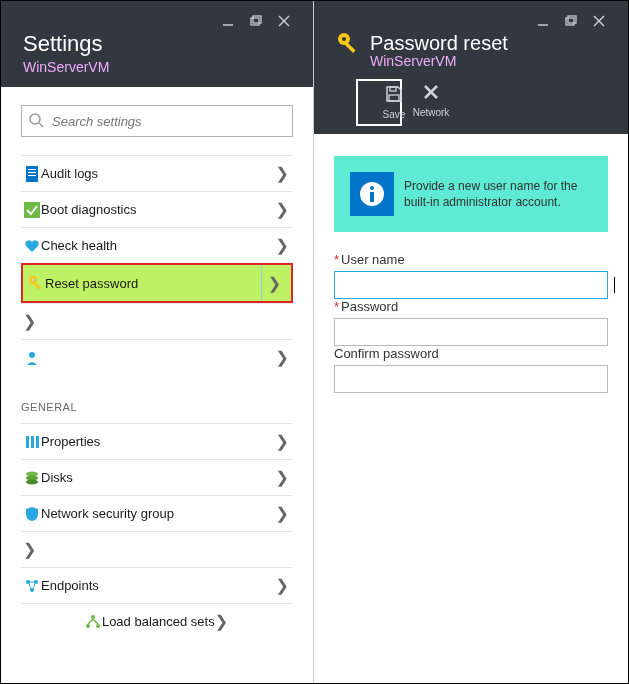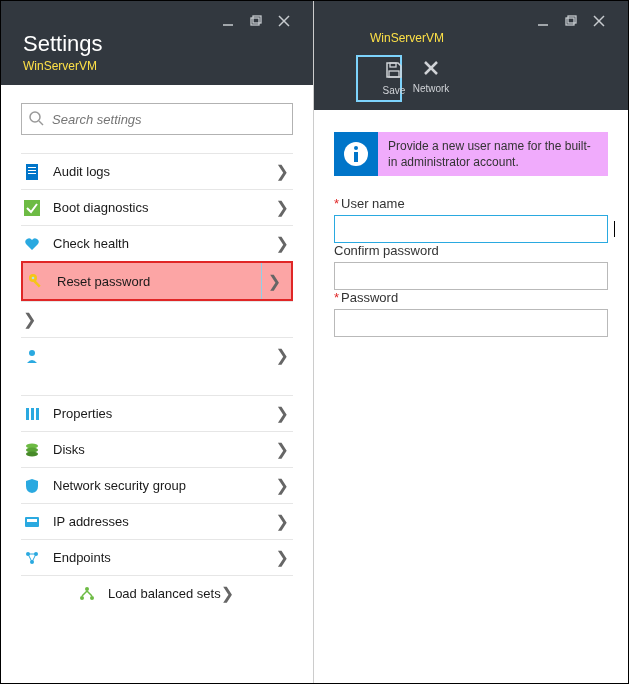--- a/index.html
+++ b/index.html
@@ -7,44 +7,44 @@
   .blade { display: flex; flex-direction: column; height: 100%; }
   .blade-left { width: 314px; border-right: 1px solid #ccc; }
   .blade-right { width: 315px; }
   .header { background: #32383f; color: #fff; padding: 10px 16px 12px 22px; position: relative; }
   .header-right { padding-bottom: 0; }
   .chrome { display: flex; justify-content: flex-end; gap: 2px; height: 22px; }
   .chrome-btn { width: 26px; height: 20px; display:flex; align-items:center; justify-content:center; cursor:pointer; }
   .chrome-btn svg { fill:#c7cbcf; stroke:#c7cbcf; }
   .title-row { display:flex; align-items:center; gap:10px; margin-top:-2px;}
   .title { font-size: 22px; font-weight: 400; color:#fff; }
-  .sub { font-size: 12px; color:#fde047; margin-top:2px; margin-left:0; }
+  .sub { font-size: 14px; color:#f0abfc; margin-top:2px; margin-left:0; }
   .right-sub { margin-left:34px; margin-top:-2px; }
   .key-icon { width:24px; height:24px; display:inline-block; }
   .toolbar { display:flex; padding: 10px 4px 8px 20px; }
   .tb-item { display:flex; flex-direction:column; align-items:center; width:46px; padding:4px 2px; cursor:pointer; }
   .tb-item span.lbl { font-size:10px; color:#d0d3d7; margin-top:2px; }
-  .tb-save { border:2px solid #7dd3fc;padding-left:32px; }
+  .tb-save { border:2px solid #ffffff;padding-left:32px; }
   .tb-discard { margin-left:6px; }
   .content { background:#fff; flex:1; overflow:auto; padding: 18px 20px 0 20px; }
   .content-right { padding: 22px 20px 0 20px; }
   .search { position:relative; margin-bottom:18px; }
   .search input { width:100%; height:32px; border:1px solid #b2b2b2; padding:0 8px 0 30px; font-size:13px; font-style:italic; color:#666; }
   .search .mag { position:absolute; left:7px; top:7px; }
   .section-label { font-size:11px; color:#6a6a6a; letter-spacing:0.5px; margin:4px 0 10px 0; }
   .row { display:flex; align-items:center; justify-content:space-between; height:36px; border-top:1px solid #e6e6e6; cursor:pointer; padding:0 4px 0 2px; }
   .row:last-child { border-bottom:1px solid #e6e6e6; }
-  .row .lft { display:flex; align-items:center; gap:12px; }
+  .row .lft { display:flex; align-items:center; }
   .row .lbl { font-size:13px; color:#1a1a1a;}
   .row .ic { width:18px; height:18px; display:flex; align-items:center; justify-content:center; }
   .chev { color:#666; }
-  .row.selected { background:#fca5a5; border:2px solid #e02626; height:40px;align-items:center; }
+  .row.selected { background:#bef264; border:2px solid #e02626; height:40px;align-items:center; }
   .row.selected .chev-box { width:26px; height:100%; border-left:1px solid #8fcfe8; display:flex; align-items:center; justify-content:center; }
   .general-gap { height:22px; }
-  .info-box { display:flex; background:#f0abfc; padding:0; margin-bottom:20px; }
+  .info-box { display:flex; background:#5eead4; padding:16px; margin-bottom:20px; }
   .info-ic { width:44px; height:44px; background:#0075c9; display:flex; align-items:center; justify-content:center; flex-shrink:0;}
   .info-txt { padding:6px 10px; font-size:12px; color:#333; line-height:1.35; }
   .fld { }
   .fld-label { font-size:13px; color:#333; margin-bottom:4px; display:block;}
   .req { color:#e02626; margin-right:2px;}
   .fld input { width:100%; height:28px; border:1px solid #b9b9b9; padding:0 6px; font-size:13px;}
   .fld input.active { border:1px solid #2aa9e0; outline:none;}
   .caret { display:inline-block; width:1px; height:16px; background:#000; position:absolute; margin-left:6px; margin-top:6px; }
   .fld .wrap { position:relative; }
 </style>
@@ -151,20 +151,21 @@
             <svg width="16" height="16">
               <circle cx="8" cy="5" r="3" fill="#2aa9e0"></circle>
               <path d="M3 15 Q8 9 13 15" fill="#2aa9e0"></path>
             </svg>
           </span>
         </div>
       <span class="chev">❯</span>
     </div>
 
     <div class="general-gap"></div>
+    <div class="section-label">GENERAL</div>
 
     <div class="row">
       <div class="lft">
           <span class="ic">
             <svg width="16" height="16">
               <rect x="2" y="2" width="3" height="12" fill="#2aa9e0"></rect>
               <rect x="7" y="2" width="3" height="12" fill="#2aa9e0"></rect>
               <rect x="12" y="2" width="3" height="12" fill="#2aa9e0"></rect>
             </svg>
           </span>
@@ -190,29 +191,20 @@
           <span class="ic">
             <svg width="16" height="16">
               <path d="M8 1 L14 3 V8 Q14 14 8 15 Q2 14 2 8 V3 Z" fill="#2aa9e0"></path>
             </svg>
           </span>
           <span class="lbl">Network security group</span>
         </div>
       <span class="chev">❯</span>
     </div>
     <div class="row">
-      <div class="lft">
-          <span class="ic">
-            <svg width="16" height="16">
-              <rect x="1" y="3" width="14" height="10" rx="1" fill="#2aa9e0"></rect>
-              <rect x="3" y="5" width="10" height="3" fill="#fff"></rect>
-            </svg>
-          </span>
-          <span class="lbl">IP addresses</span>
-        </div>
       <span class="chev">❯</span>
     </div>
     <div class="row">
       <div class="lft">
           <span class="ic">
             <svg width="16" height="16">
               <circle cx="4" cy="4" r="2" fill="#2aa9e0"></circle>
               <circle cx="12" cy="4" r="2" fill="#2aa9e0"></circle>
               <circle cx="8" cy="12" r="2" fill="#2aa9e0"></circle>
               <path d="M4 4 L12 4 L8 12 Z" fill="none" stroke="#2aa9e0"></path>
@@ -252,20 +244,33 @@
             <rect x="1" y="3" width="8" height="7" fill="none" stroke-width="1.3"></rect>
             <rect x="3" y="1" width="8" height="7" fill="none" stroke-width="1.3"></rect>
           </svg>
         </div>
       <div class="chrome-btn">
           <svg width="12" height="12">
             <line x1="1" y1="1" x2="11" y2="11" stroke-width="1.5"></line>
             <line x1="11" y1="1" x2="1" y2="11" stroke-width="1.5"></line>
           </svg>
         </div>
+    </div>
+    <div class="title-row">
+      <span class="key-icon">
+        <svg width="24" height="24">
+            <circle cx="8" cy="8" r="6" fill="#f5c518"></circle>
+            <circle cx="8" cy="8" r="2" fill="#32383f"></circle>
+            <rect x="11" y="11" width="12" height="3.5" transform="rotate(45 11 11)" fill="#f5c518"></rect>
+            <rect x="16" y="16" width="3" height="2" transform="rotate(45 16 16)" fill="#f5c518"></rect>
+          </svg>
+      </span>
+      <div>
+        <div class="title" style="font-size:20px;">Password reset</div>
+      </div>
     </div>
     <div class="sub right-sub">WinServerVM</div>
 
     <div class="toolbar">
       <div class="tb-item tb-save">
         <span><svg width="18" height="18">
               <path d="M2 2 H13 L16 5 V16 H2 Z" fill="none" stroke="#d0d3d7" stroke-width="1.5"></path>
               <rect x="5" y="2" width="6" height="4" fill="none" stroke="#d0d3d7" stroke-width="1.3"></rect>
               <rect x="4" y="10" width="10" height="6" fill="none" stroke="#d0d3d7" stroke-width="1.3"></rect>
             </svg></span>
@@ -295,22 +300,22 @@
 
     <div class="fld">
       <label class="fld-label"><span class="req">*</span><span>User name</span></label>
       <div class="wrap">
         <input type="text" class="active" value="" style="">
         <span class="caret"></span>
       </div>
     </div>
 
     <div class="fld">
+      <label class="fld-label"><span class="req">*</span><span>Password</span></label>
+      <input type="password" value="" style="">
+    </div>
+
+    <div class="fld">
       <label class="fld-label">Confirm password</label>
       <input type="password" value="" style="">
     </div>
-
-    <div class="fld">
-      <label class="fld-label"><span class="req">*</span><span>Password</span></label>
-      <input type="password" value="" style="">
-    </div>
   </div>
 </div>
 
 </body></html>

